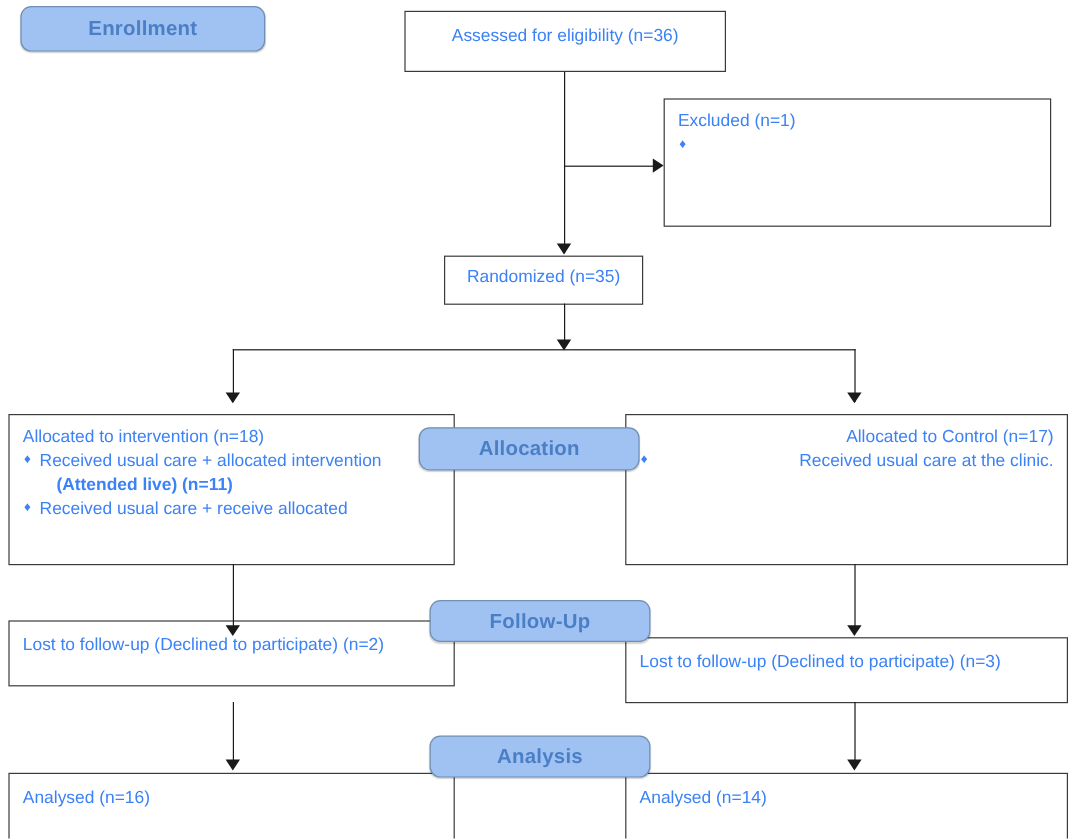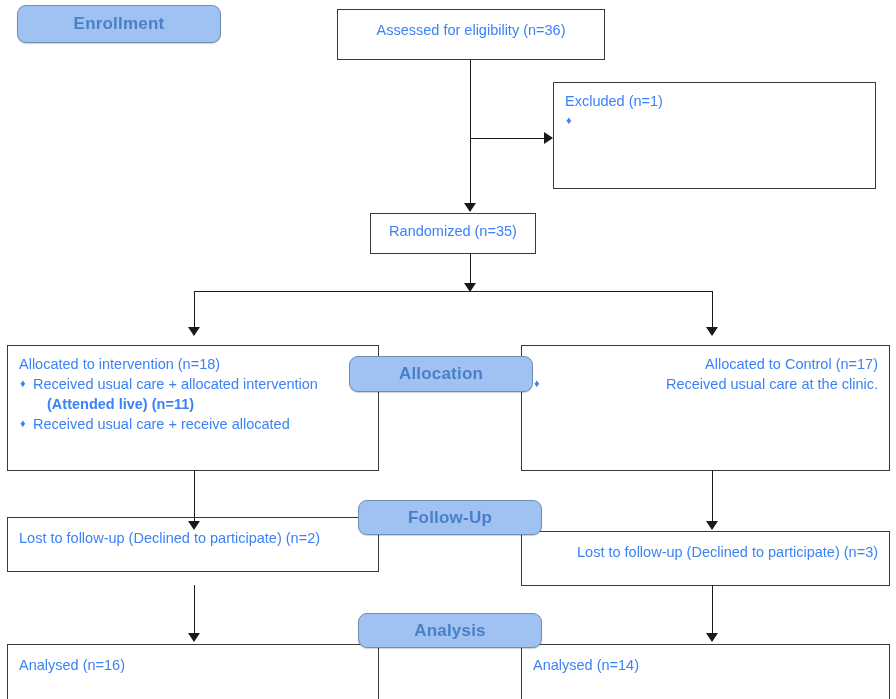--- a/index.html
+++ b/index.html
@@ -214,21 +214,21 @@
       </ul>
     </div>
   </div>
 
   <div class="box" style="left:7px; top:517px; width:372px; height:55px;">
     <div class="inner" style="padding-top:11px;">
       <div class="line">Lost to follow-up (Declined to participate) (n=2)</div>
     </div>
   </div>
 
-  <div class="box" style="left:521px; top:531px; width:369px; height:55px;padding-left:44px;">
+  <div class="box" style="left:521px; top:531px; width:369px; height:55px;">
     <div class="inner" style="padding-top:11px;">
       <div class="line">Lost to follow-up (Declined to participate) (n=3)</div>
     </div>
   </div>
 
   <div class="box" style="left:7px; top:644px; width:372px; height:62px;">
     <div class="inner" style="padding-top:11px;">
       <div class="line">Analysed (n=16)</div>
     </div>
   </div>

